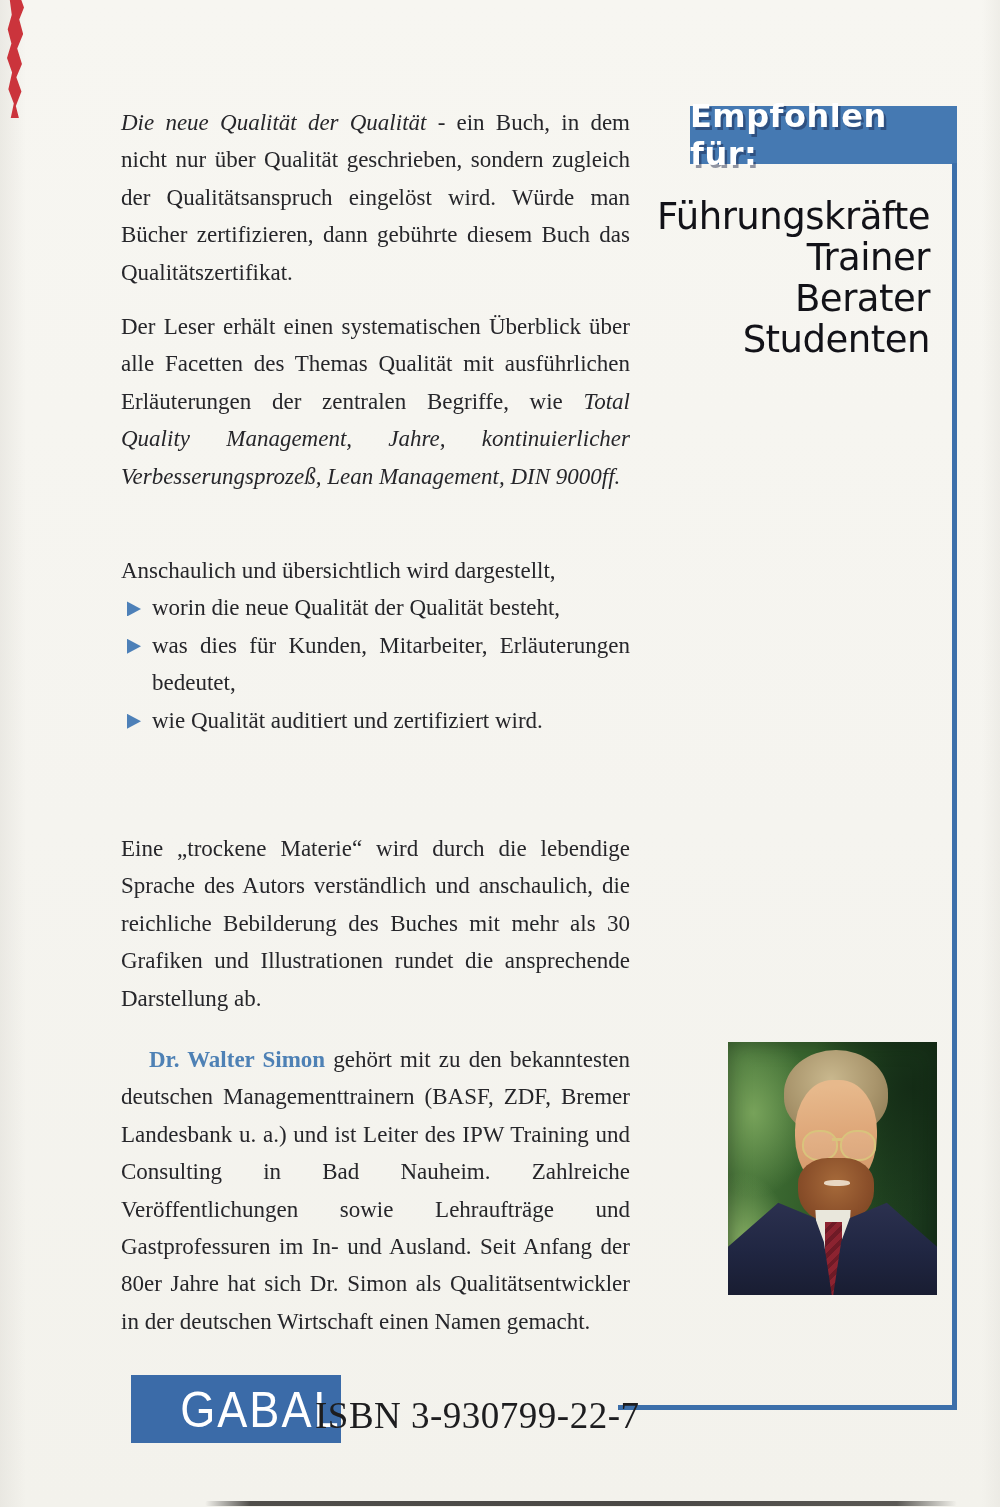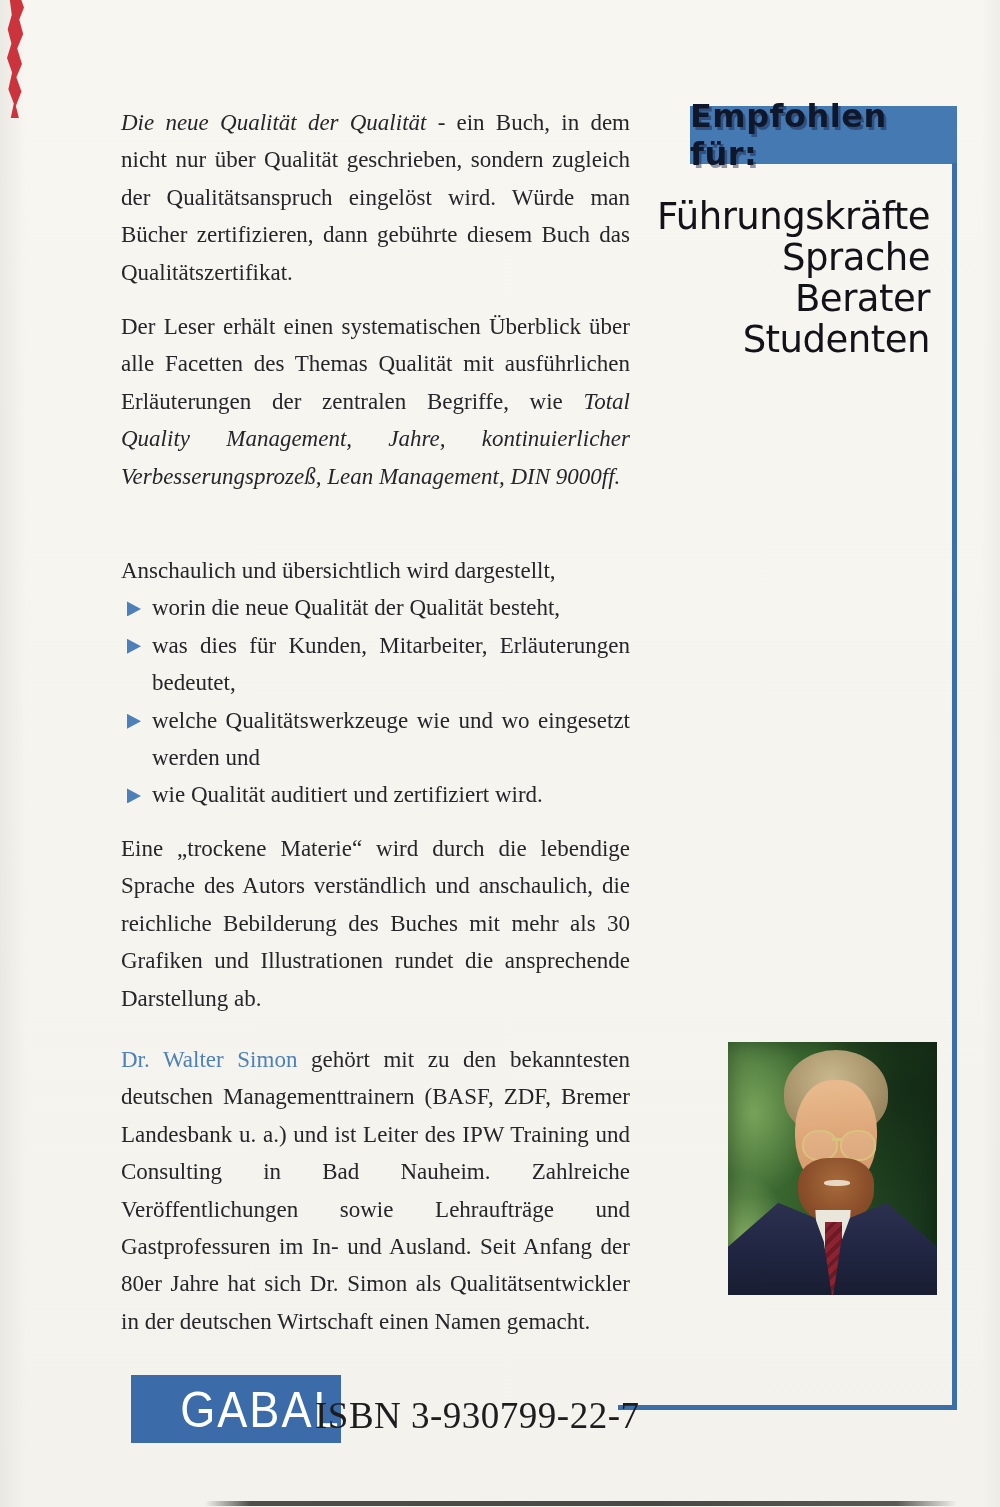--- a/index.html
+++ b/index.html
@@ -24,32 +24,32 @@
     opacity:.85;
   }
   
   .para{position:absolute;left:121px;width:509px;font-size:23px;line-height:37.4px;text-align:justify;margin:0;hyphens:auto;}
   .p1{top:104px;}
   .p2{top:308px;}
   .list-block{top:552px;}
   .p4{top:830px;}
   .p5{top:1041px;}
   .it{font-style:italic;}
-  .author-name{font-weight:400;}
+  .author-name{font-weight:700;margin-left:28px;}
   .bullet-row{position:relative;padding-left:31px;text-align:justify;hyphens:auto;}
   .tri{
     position:absolute;left:6px;top:12px;width:14px;height:15px;
     clip-path:polygon(0 0,100% 50%,0 100%);
   }
   
   .recommended-box{
     position:absolute;left:690px;top:106px;width:267px;height:58px;
     display:flex;align-items:center;justify-content:center;
     font-family:"DejaVu Sans", sans-serif;font-weight:800;font-size:32px;letter-spacing:.5px;
-    color:#0f172a;text-shadow:2.5px 2.5px 0 rgba(21,32,66,.45);
+    color:#ffffff;text-shadow:2.5px 2.5px 0 rgba(21,32,66,.45);
   }
   .audience-list{
     position:absolute;right:70px;top:196px;text-align:right;
     font-family:"DejaVu Sans", sans-serif;font-weight:400;font-size:37px;line-height:41px;
     letter-spacing:-.5px;
   }
   .v-rule{position:absolute;left:952px;top:163px;width:5px;height:1247px;}
   .h-rule{position:absolute;left:618px;top:1405px;width:339px;height:5px;}
   
   .gabal-box{
@@ -106,39 +106,35 @@
     <div class="bullet-row">
       <span class="tri" style="background:#4d80b8;"></span>
       <span>worin die neue Qualität der Qualität besteht,</span>
     </div>
     <div class="bullet-row">
       <span class="tri" style="background:#4d80b8;"></span>
       <span>was dies für Kunden, Mitarbeiter, Erläuterungen bedeutet,</span>
     </div>
     <div class="bullet-row">
       <span class="tri" style="background:#4d80b8;"></span>
-      <span>welche Qualitätswerkzeuge wie und wo eingesetzt werden und</span>
-    </div>
-    <div class="bullet-row">
-      <span class="tri" style="background:#4d80b8;"></span>
       <span>wie Qualität auditiert und zertifiziert wird.</span>
     </div>
   </div>
 
   <p class="para p4">Eine „trockene Materie“ wird durch die lebendige Sprache des Autors verständlich und anschaulich, die reichliche Bebilderung des Buches mit mehr als 30 Grafiken und Illustrationen rundet die ansprechende Darstellung ab.</p>
 
   <p class="para p5"><span class="author-name" style="color:#4e81b5;">Dr. Walter Simon</span><span> gehört mit zu den bekanntesten deutschen Managementtrainern (BASF, ZDF, Bremer Landesbank u. a.) und ist Leiter des IPW Training und Consulting in Bad Nauheim. Zahlreiche Veröffentlichungen sowie Lehraufträge und Gastprofessuren im In- und Ausland. Seit Anfang der 80er Jahre hat sich Dr. Simon als Qualitätsentwickler in der deutschen Wirtschaft einen Namen gemacht.</span></p>
 
   <div class="recommended-box" style="background:#4579b2;">
     <span>Empfohlen für:</span>
   </div>
 
   <div class="audience-list" style="color:#121218;">
     <div>Führungskräfte</div>
-    <div>Sprache</div>
+    <div>Trainer</div>
     <div>Berater</div>
     <div>Studenten</div>
   </div>
 
   <div class="v-rule" style="background:#3c6faa;"></div>
   <div class="h-rule" style="background:#3c6faa;"></div>
 
   <div class="photo">
     <div class="hair"></div>
     <div class="face"></div>

